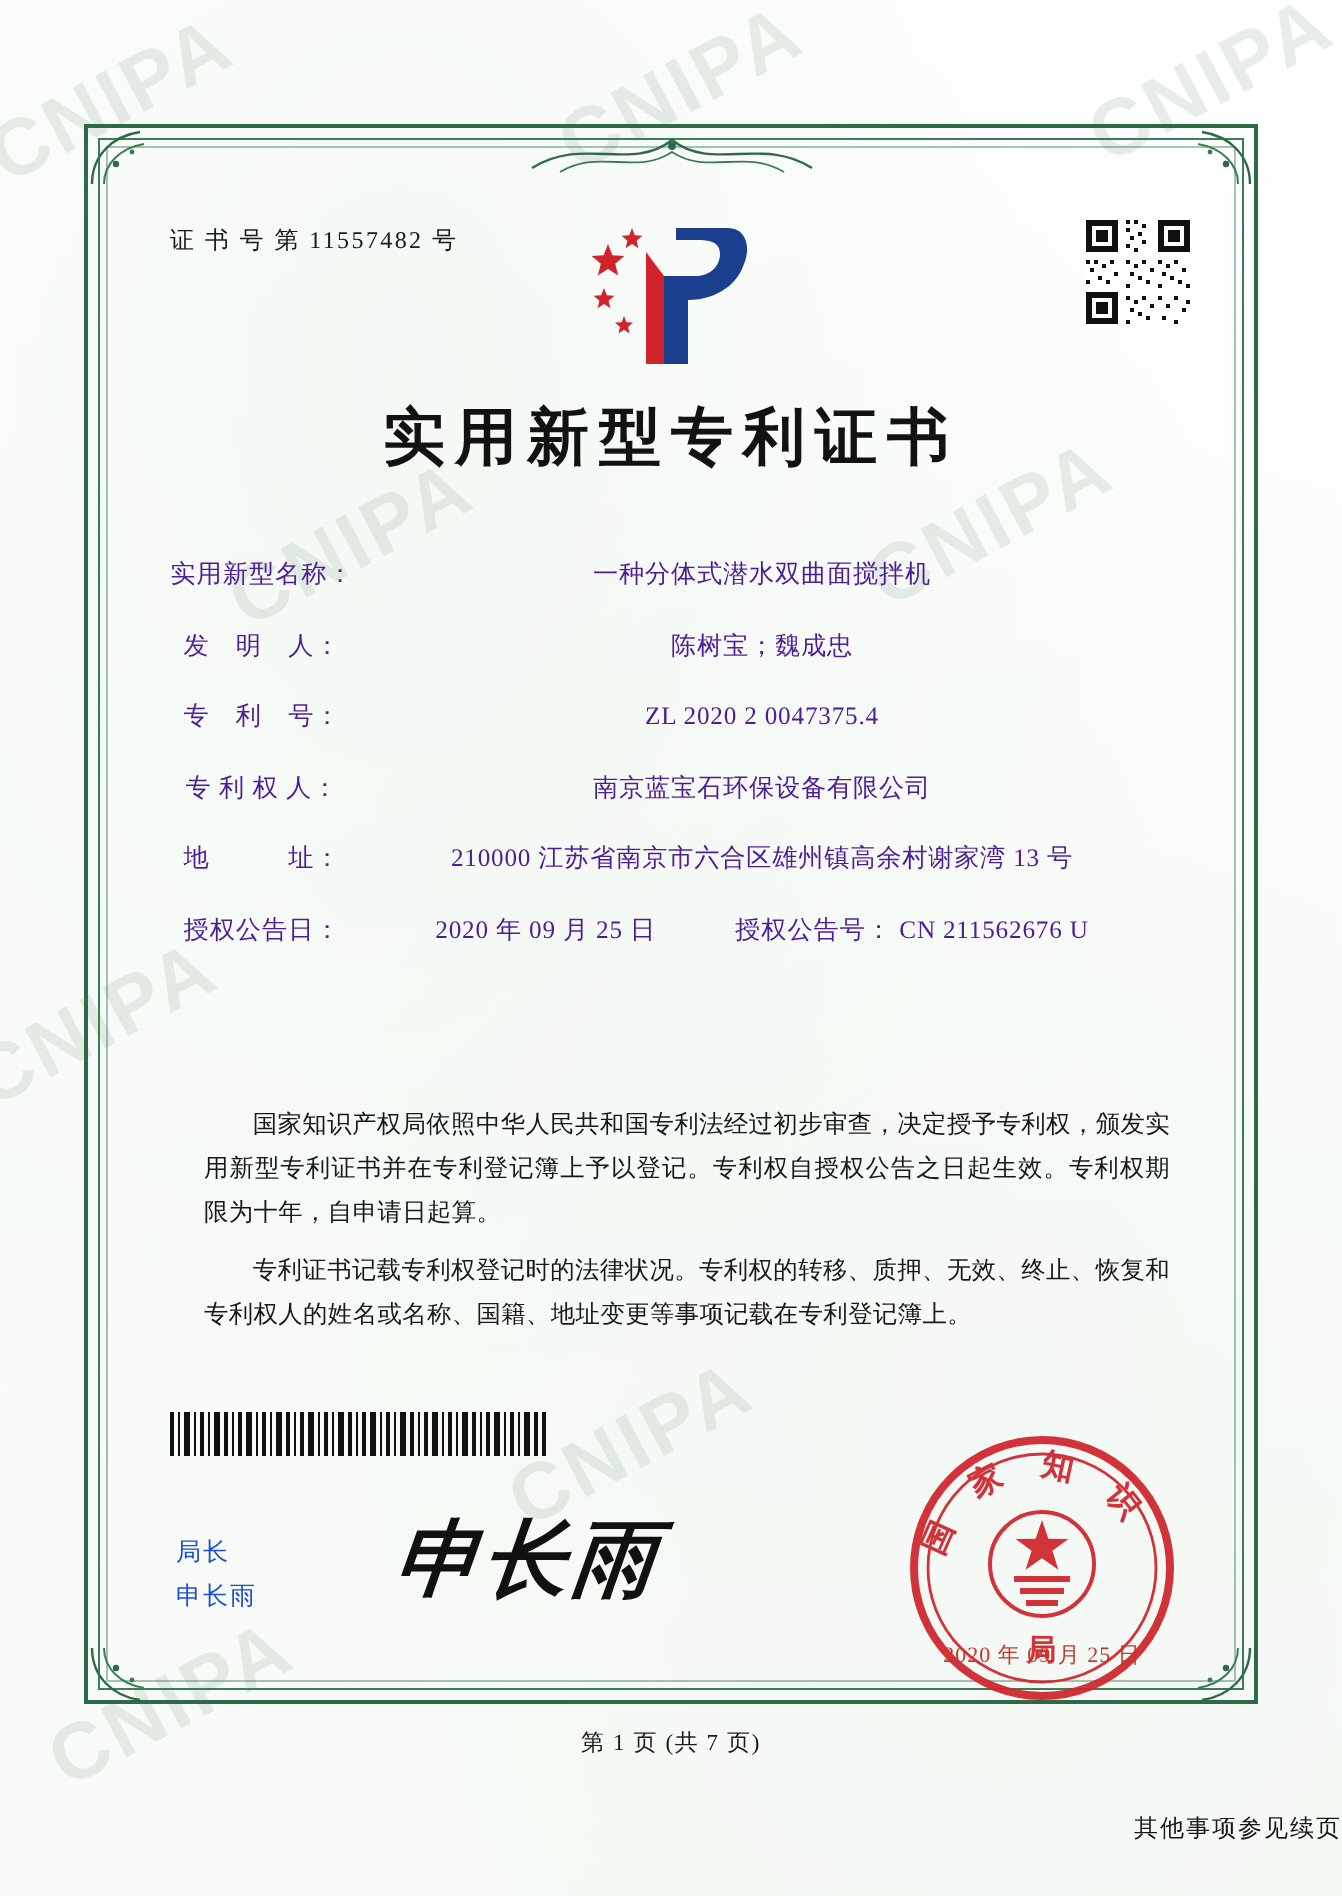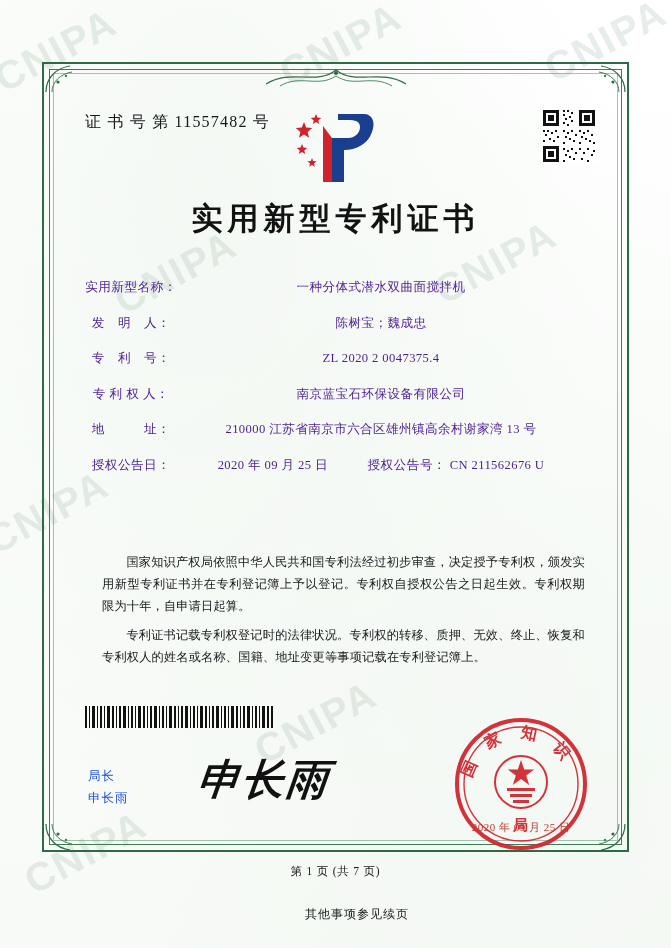--- a/index.html
+++ b/index.html
@@ -97,21 +97,21 @@
     width: 160px;
     height: 26px;
     pointer-events: none;
   }
 
   
   .cert-no {
     position: absolute;
     left: 85px;
     top: 112px;
-    font-size: 16px;
+    font-size: 12px;
     letter-spacing: 1.2px;
     color: #16181a;
   }
 
   
   .emblem {
     position: absolute;
     left: 292px;
     top: 108px;
     width: 86px;
@@ -252,21 +252,21 @@
     text-align: center;
     font-size: 11.5px;
     color: #1a1a1a;
     letter-spacing: 0.8px;
   }
   .footer-note {
     position: absolute;
     left: 0;
     right: 0;
     top: 906px;
-    text-align: center;
+    text-align: right;
     font-size: 12px;
     color: #16181a;
     letter-spacing: 1px;
     padding-left: 43px;
   }
 </style>
 </head>
 <body>
 
 <div id="certificate">

